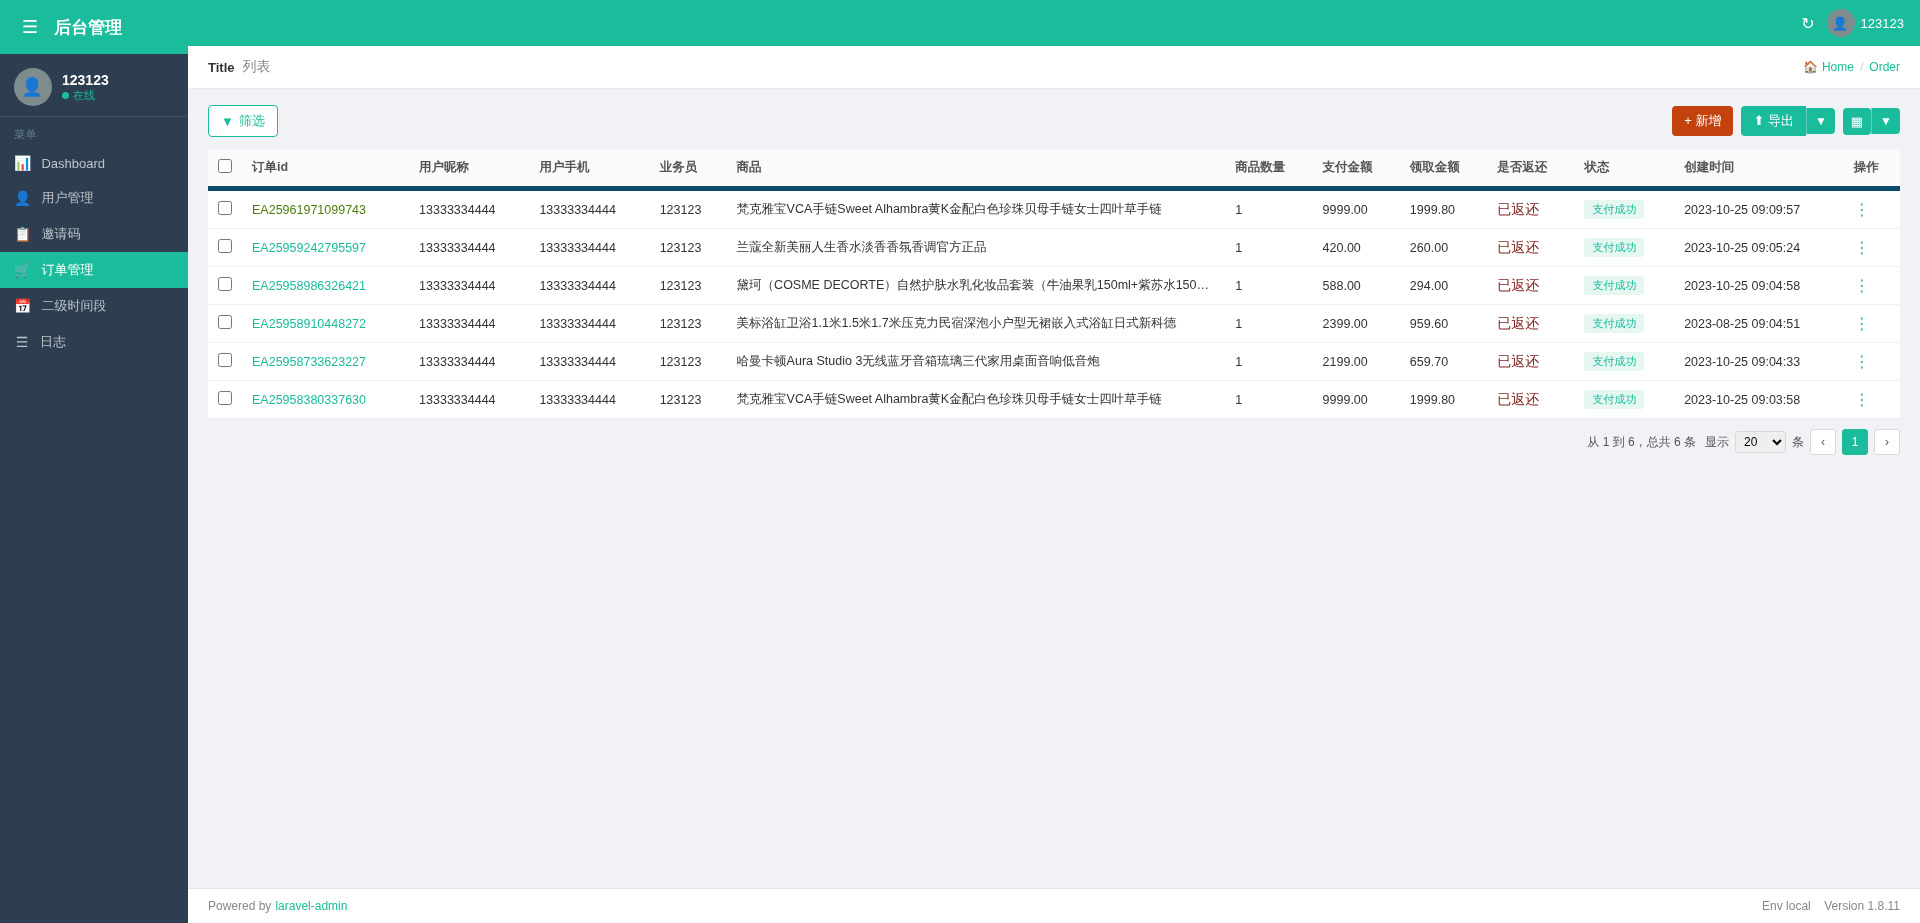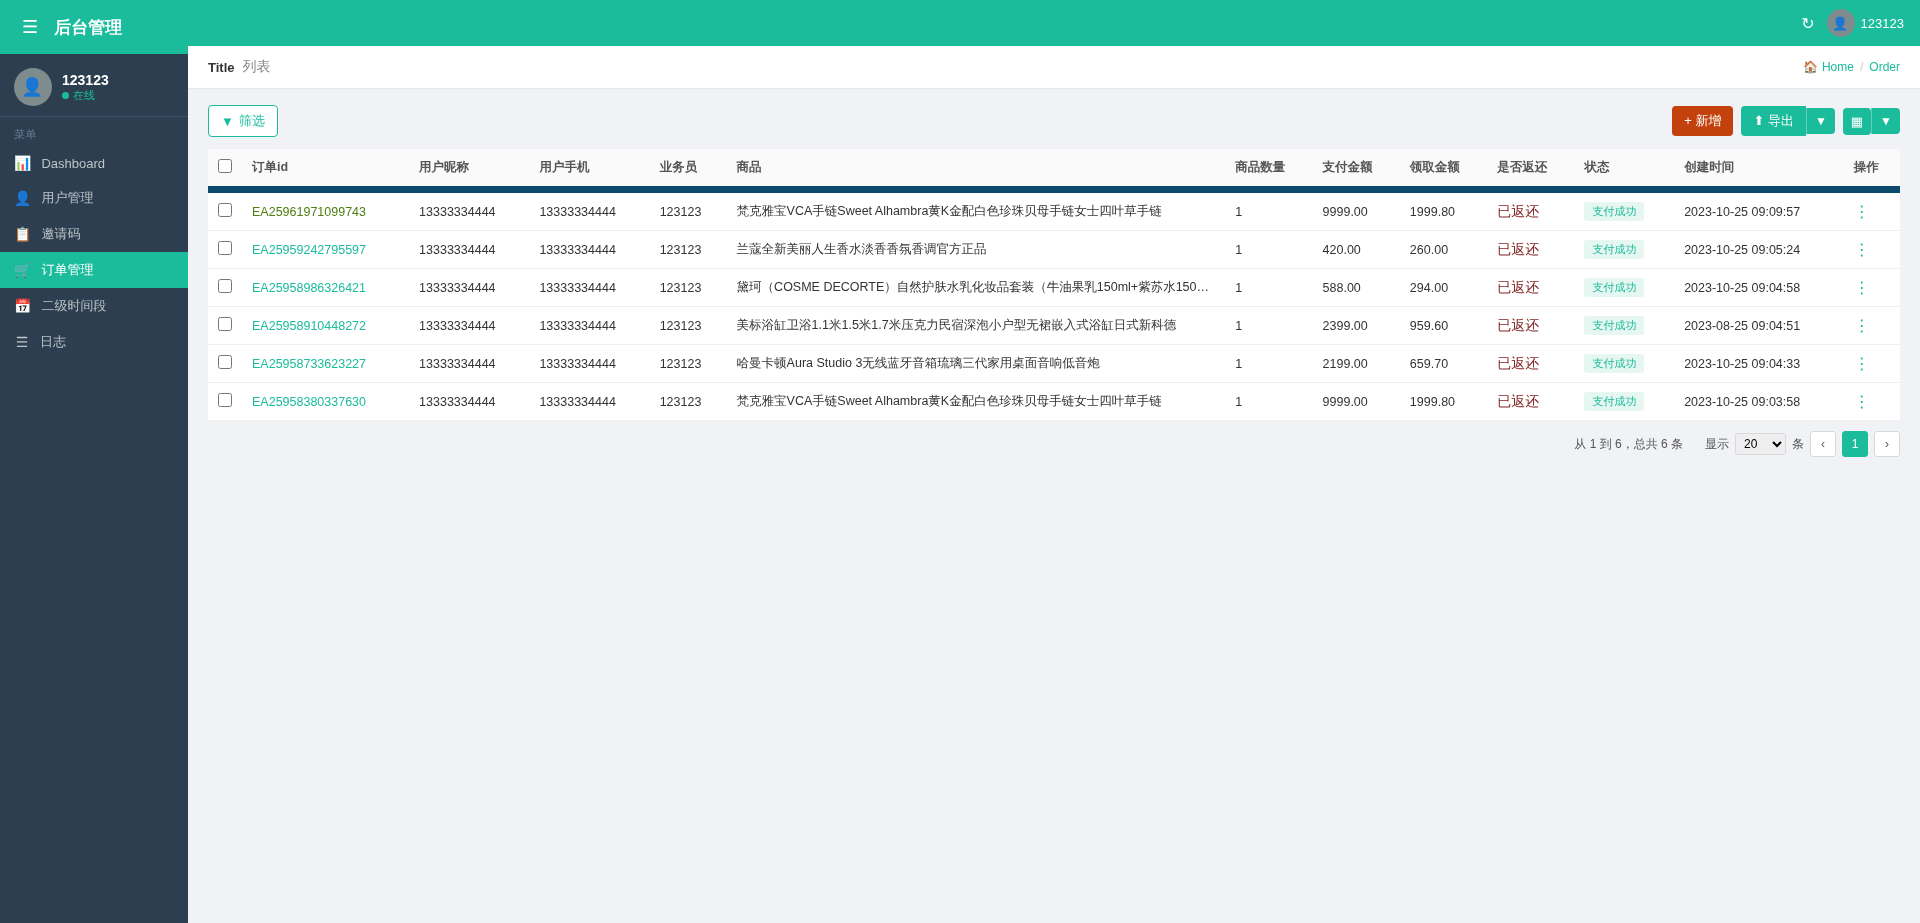--- a/index.html
+++ b/index.html
@@ -194,21 +194,21 @@
     table thead tr {
       background: #fafafa;
       border-bottom: 2px solid #e8e8e8;
     }
     table th {
       padding: 10px 10px;
       text-align: left;
       font-weight: 600;
       color: #555;
       white-space: nowrap;
-      border-bottom: 7px solid #0c4a6e;
+      border-bottom: 5px solid #0c4a6e;
     }
     table td {
       padding: 9px 10px;
       color: #333;
       border-bottom: 1px solid #f0f0f0;
       vertical-align: middle;
     }
     .checkbox-cell { width: 30px; }
     input[type="checkbox"] { cursor: pointer; width: 14px; height: 14px; }
 
@@ -234,21 +234,21 @@
 
     .pagination-bar {
       display: flex;
       align-items: center;
       justify-content: flex-end;
       padding: 10px 0 4px 0;
       gap: 6px;
       font-size: 12px;
       color: #555;
     }
-    .pagination-info { margin-right: 16px; }
+    .pagination-info { margin-right: 3px; }
     .page-size-select {
       border: 1px solid #d9d9d9;
       border-radius: 3px;
       padding: 2px 4px;
       font-size: 12px;
     }
     .per-page-label { color: #555; }
     .page-btn {
       width: 26px;
       height: 26px;
@@ -525,14 +525,27 @@
           <option value="50">50</option>
           <option value="100">100</option>
         </select>
         <span class="per-page-label">条</span>
         <button class="page-btn">‹</button>
         <button class="page-btn active">1</button>
         <button class="page-btn">›</button>
       </div>
     </div>
 
+    <div id="footer">
+      <span>Powered by </span>
+      <a href="#">laravel-admin</a>
+      <span class="footer-right">
+        <span>Env</span>
+        <span> </span>
+        <span>local</span>
+        <span>&nbsp;&nbsp;</span>
+        <span>Version</span>
+        <span> </span>
+        <span>1.8.11</span>
+      </span>
+    </div>
   </div>
 </div>
 
 </body></html>

